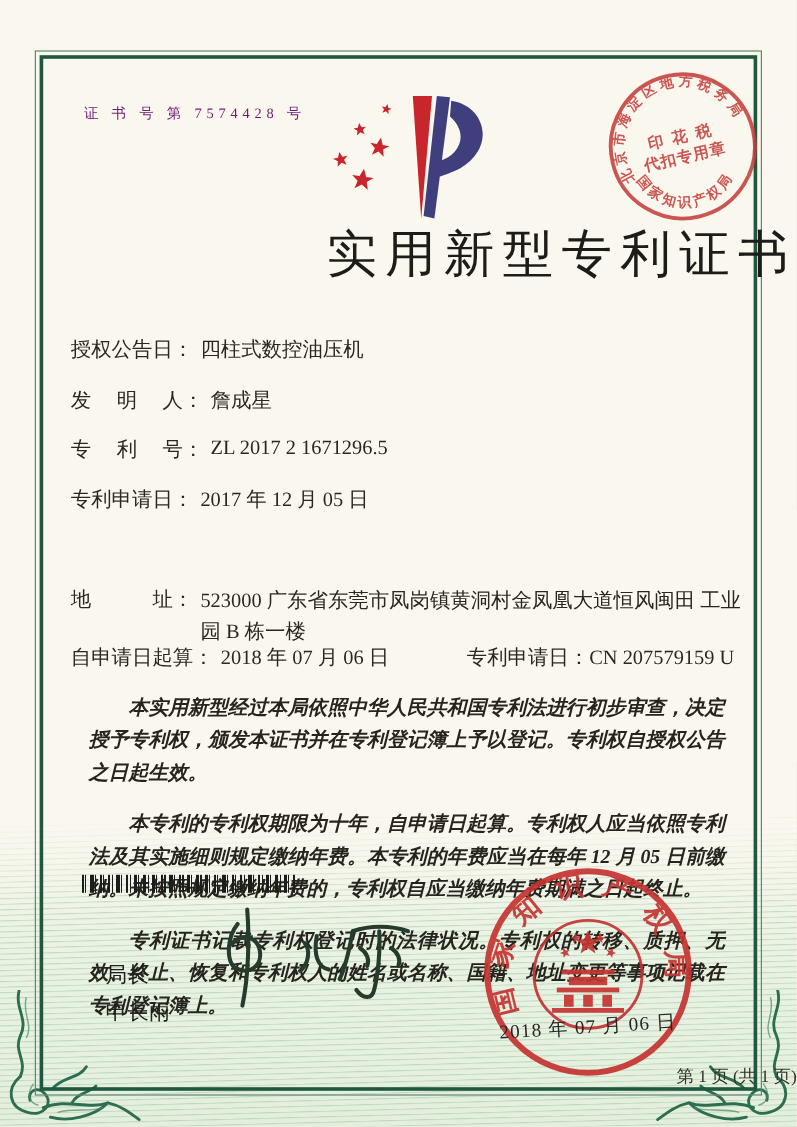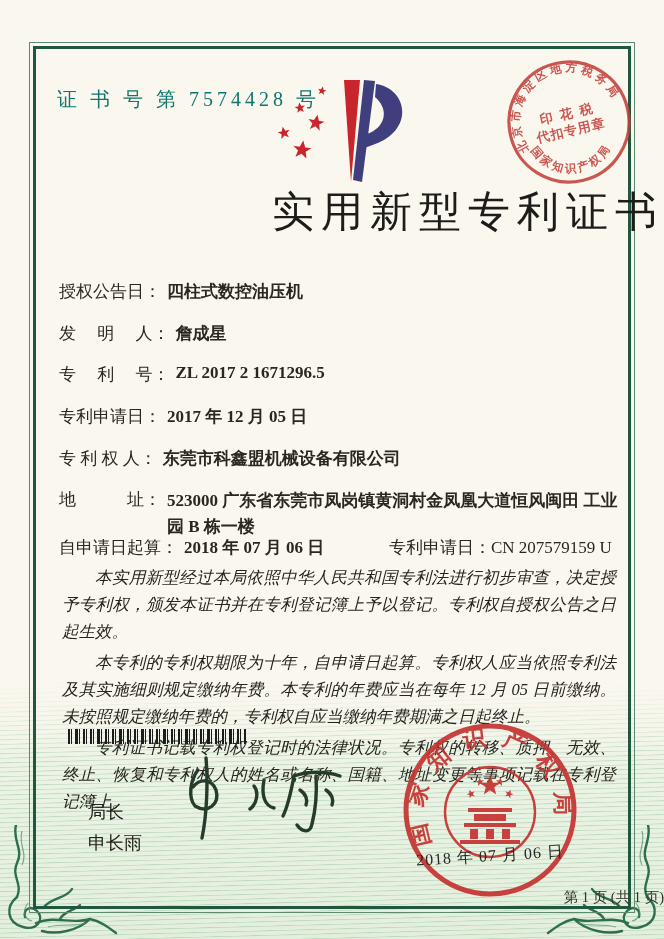--- a/index.html
+++ b/index.html
@@ -10,34 +10,34 @@
     background:
       linear-gradient(180deg, rgba(250,247,238,1) 0%, rgba(250,247,238,0) 30%),
       repeating-linear-gradient(178.5deg, rgba(120,168,132,0) 0px, rgba(120,168,132,0) 3px,
          rgba(120,168,132,0.35) 3.5px, rgba(120,168,132,0) 4.6px),
       linear-gradient(180deg, rgba(238,246,234,0.25) 0%, #eaf3e4 40%, #e3efdc 100%);}
   
   .frame-outer{position:absolute;left:29px;top:42px;right:29px;bottom:26px;
     border:1px solid #5c8a6e;}
   .frame-inner{position:absolute;left:33px;top:46px;right:33px;bottom:30px;
     border:3px solid #20573f;}
-  .cert-no{position:absolute;left:57px;top:86px;font-size:20px;letter-spacing:4px;color:#0f766e;}
+  .cert-no{position:absolute;left:70px;top:86px;font-size:12px;letter-spacing:4px;color:#701a75;}
   .logo{position:absolute;left:256px;top:78px;}
   .stamp{position:absolute;left:504px;top:56px;}
   .title{position:absolute;left:0;right:0;top:184px;text-align:right;
     font-size:42px;letter-spacing:7px;color:#1d1c19;font-weight:500;}
   .field{position:absolute;left:59px;font-size:17px;color:#29271f;white-space:nowrap;}
   .field .lbl{display:inline-block;vertical-align:top;}
-  .field .val{display:inline-block;vertical-align:top;margin-left:6px;font-weight:bold;}
+  .field .val{display:inline-block;vertical-align:top;margin-left:6px;}
   .field .val.wrap{white-space:normal;width:452px;line-height:26px;}
   .f1{top:280px}.f2{top:322px}.f3{top:363px}.f4{top:405px}.f5{top:447px}.f6{top:488px}.f7{top:536px}
   .grant-no{position:absolute;left:330px;top:0;}
   .paras{position:absolute;left:58px;right:44px;top:560px;font-size:16.5px;line-height:27px;
     color:#26241d;font-style:italic;}
-  .paras p{margin:4px;text-indent:2em;text-align:justify;}
+  .paras p{margin:16px;text-indent:2em;text-align:justify;font-weight:bold;}
   .barcode{position:absolute;left:68px;top:729px;width:178px;height:15px;
     background:repeating-linear-gradient(90deg,
       #1c1c1c 0 2px, transparent 2px 3px, #1c1c1c 3px 4px, transparent 4px 7px,
       #1c1c1c 7px 10px, transparent 10px 11px, #1c1c1c 11px 12px, transparent 12px 15px,
       #1c1c1c 15px 17px, transparent 17px 18px, #1c1c1c 18px 19px, transparent 19px 22px);}
   .director{position:absolute;left:88px;top:781px;font-family:Liberation Sans, sans-serif;
     font-size:18px;line-height:31px;color:#20201c;margin-top:16px;}
   .signature{position:absolute;left:162px;top:748px;}
   .seal{position:absolute;left:398px;top:720px;}
   .seal-date{position:absolute;left:398px;top:846px;width:184px;text-align:center;
@@ -133,23 +133,20 @@
     <span class="lbl">授权公告日：</span><span class="val">四柱式数控油压机</span>
   </div>
   <div class="field f2">
     <span class="lbl">发　 明　 人：</span><span class="val">詹成星</span>
   </div>
   <div class="field f3">
     <span class="lbl">专　 利　 号：</span><span class="val">ZL 2017 2 1671296.5</span>
   </div>
   <div class="field f4">
     <span class="lbl">专利申请日：</span><span class="val">2017 年 12 月 05 日</span>
-  </div>
-  <div class="field f5">
-    <span class="lbl">专 利 权 人：</span><span class="val">东莞市科鑫盟机械设备有限公司</span>
   </div>
   <div class="field f6">
     <span class="lbl">地　　　址：</span><span class="val wrap">523000 广东省东莞市凤岗镇黄洞村金凤凰大道恒风闽田 工业园 B 栋一楼</span>
   </div>
   <div class="field f7">
     <span class="lbl">自申请日起算：</span><span class="val">2018 年 07 月 06 日</span>
     <span class="grant-no"><span>专利申请日：</span><span>CN 207579159 U</span></span>
   </div>
 
   <div class="paras">

